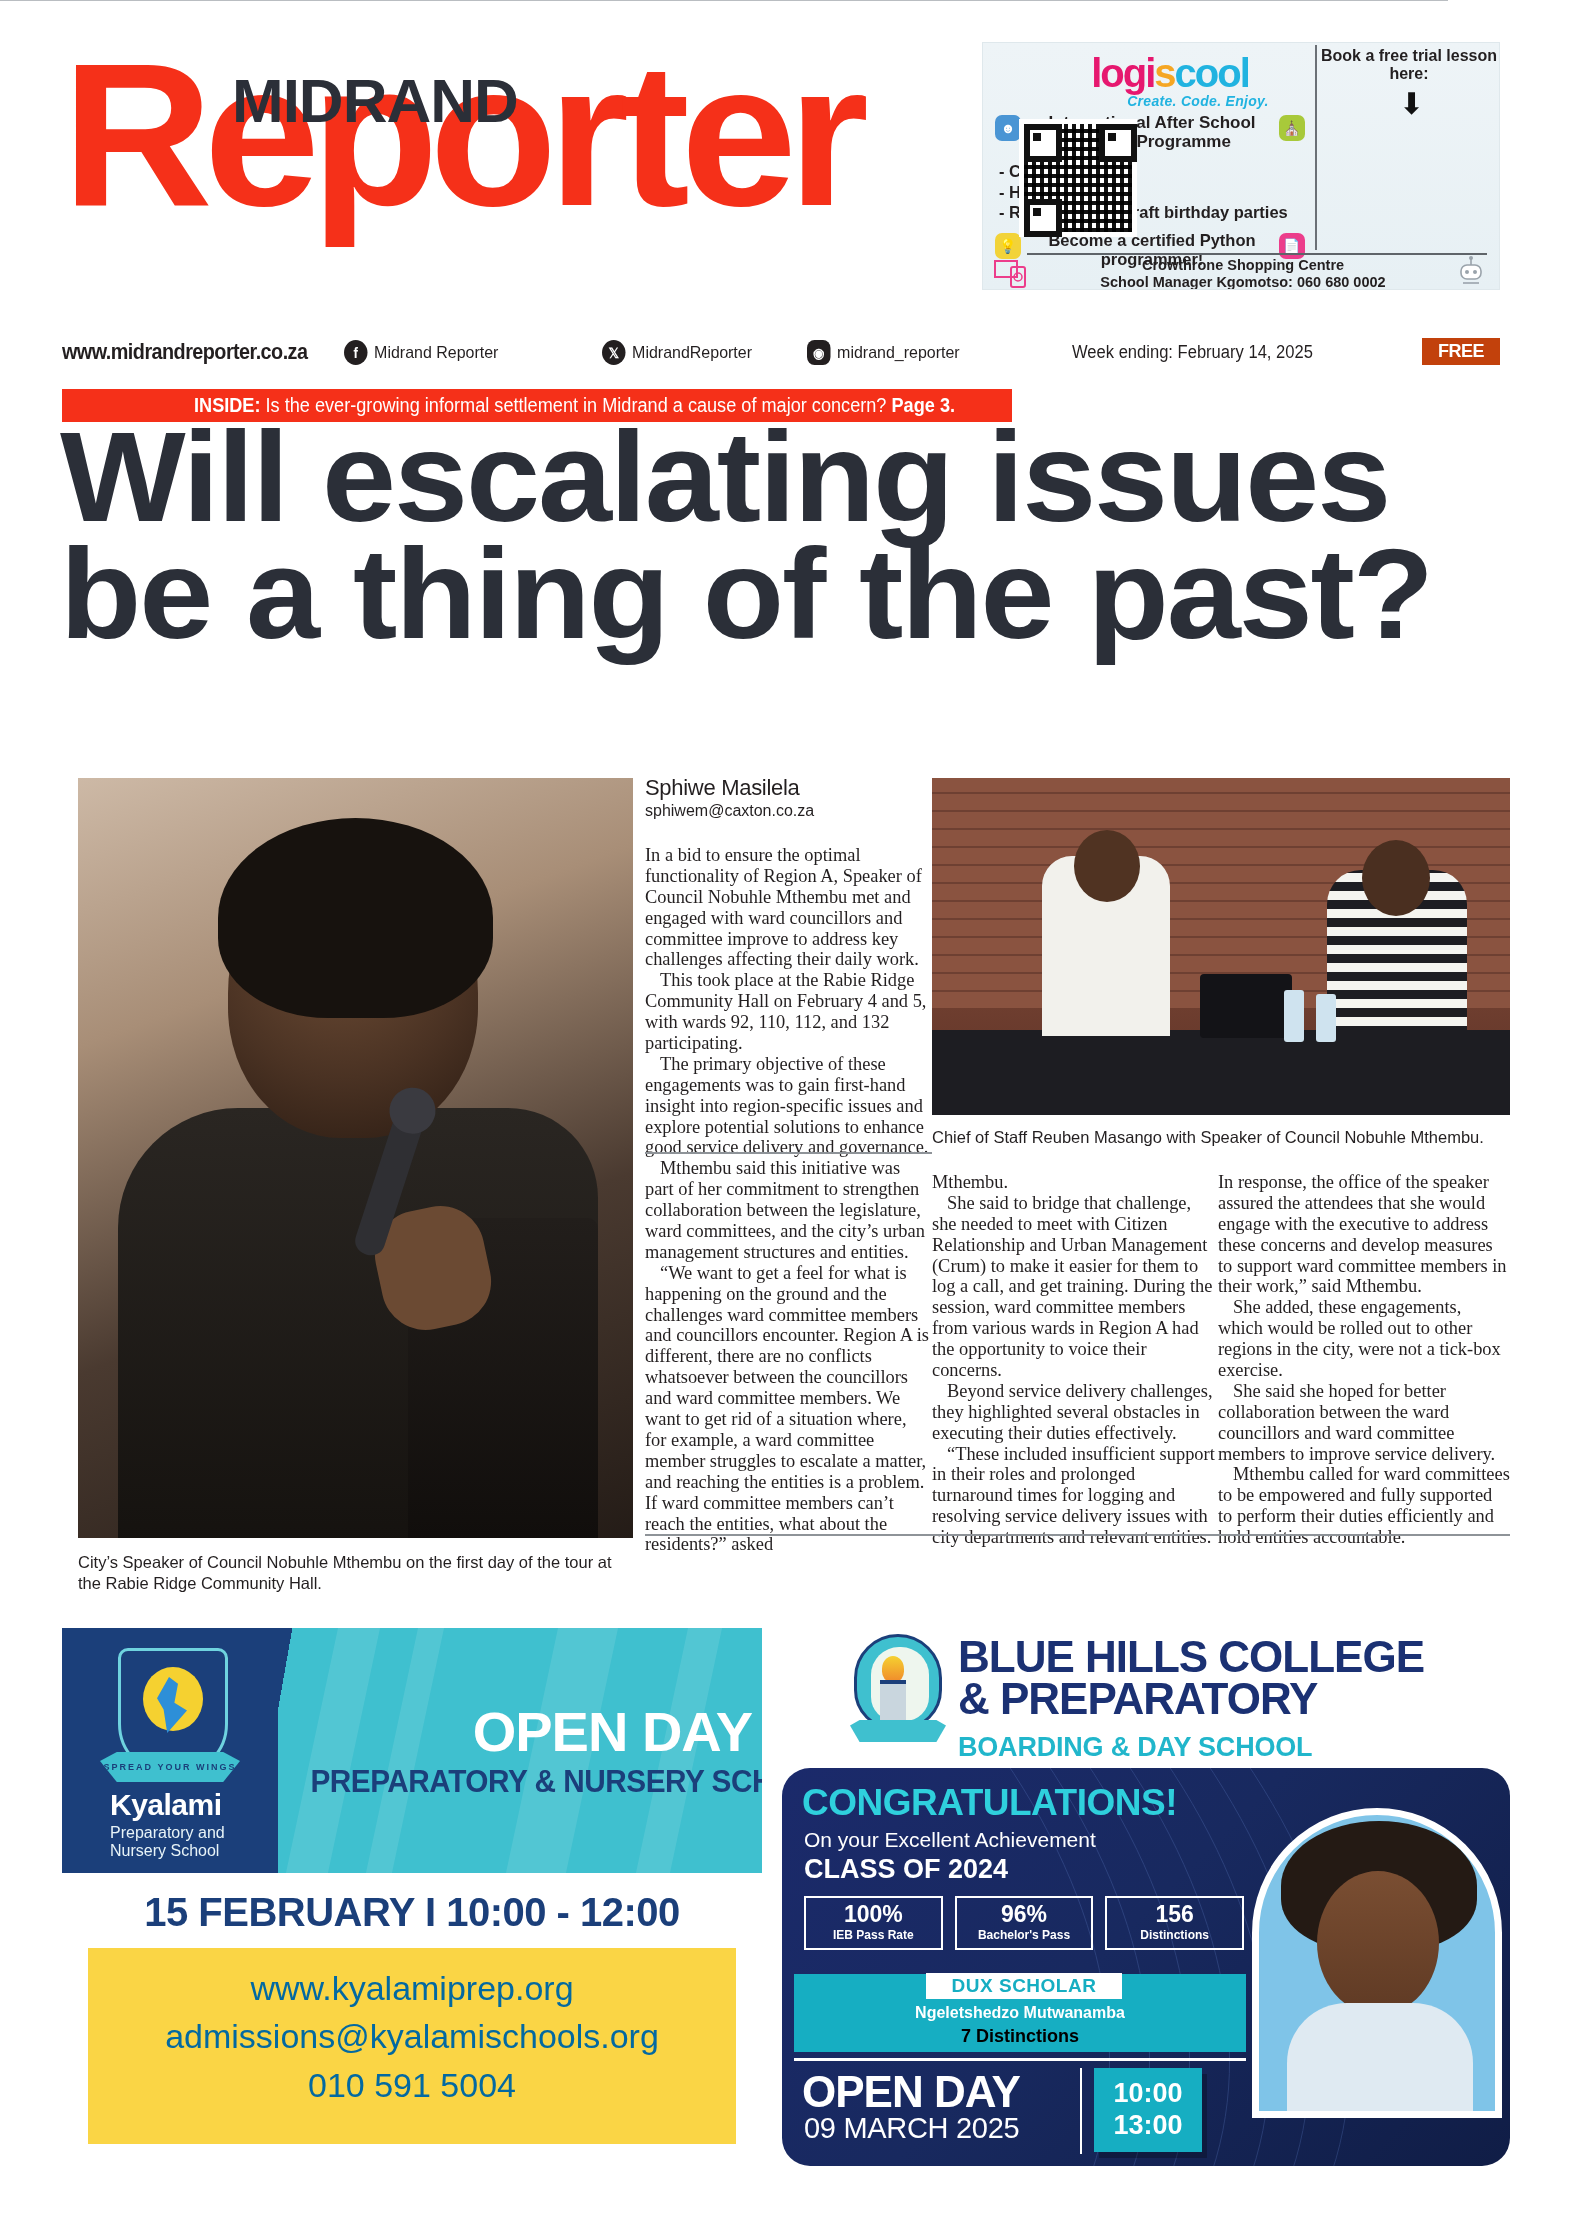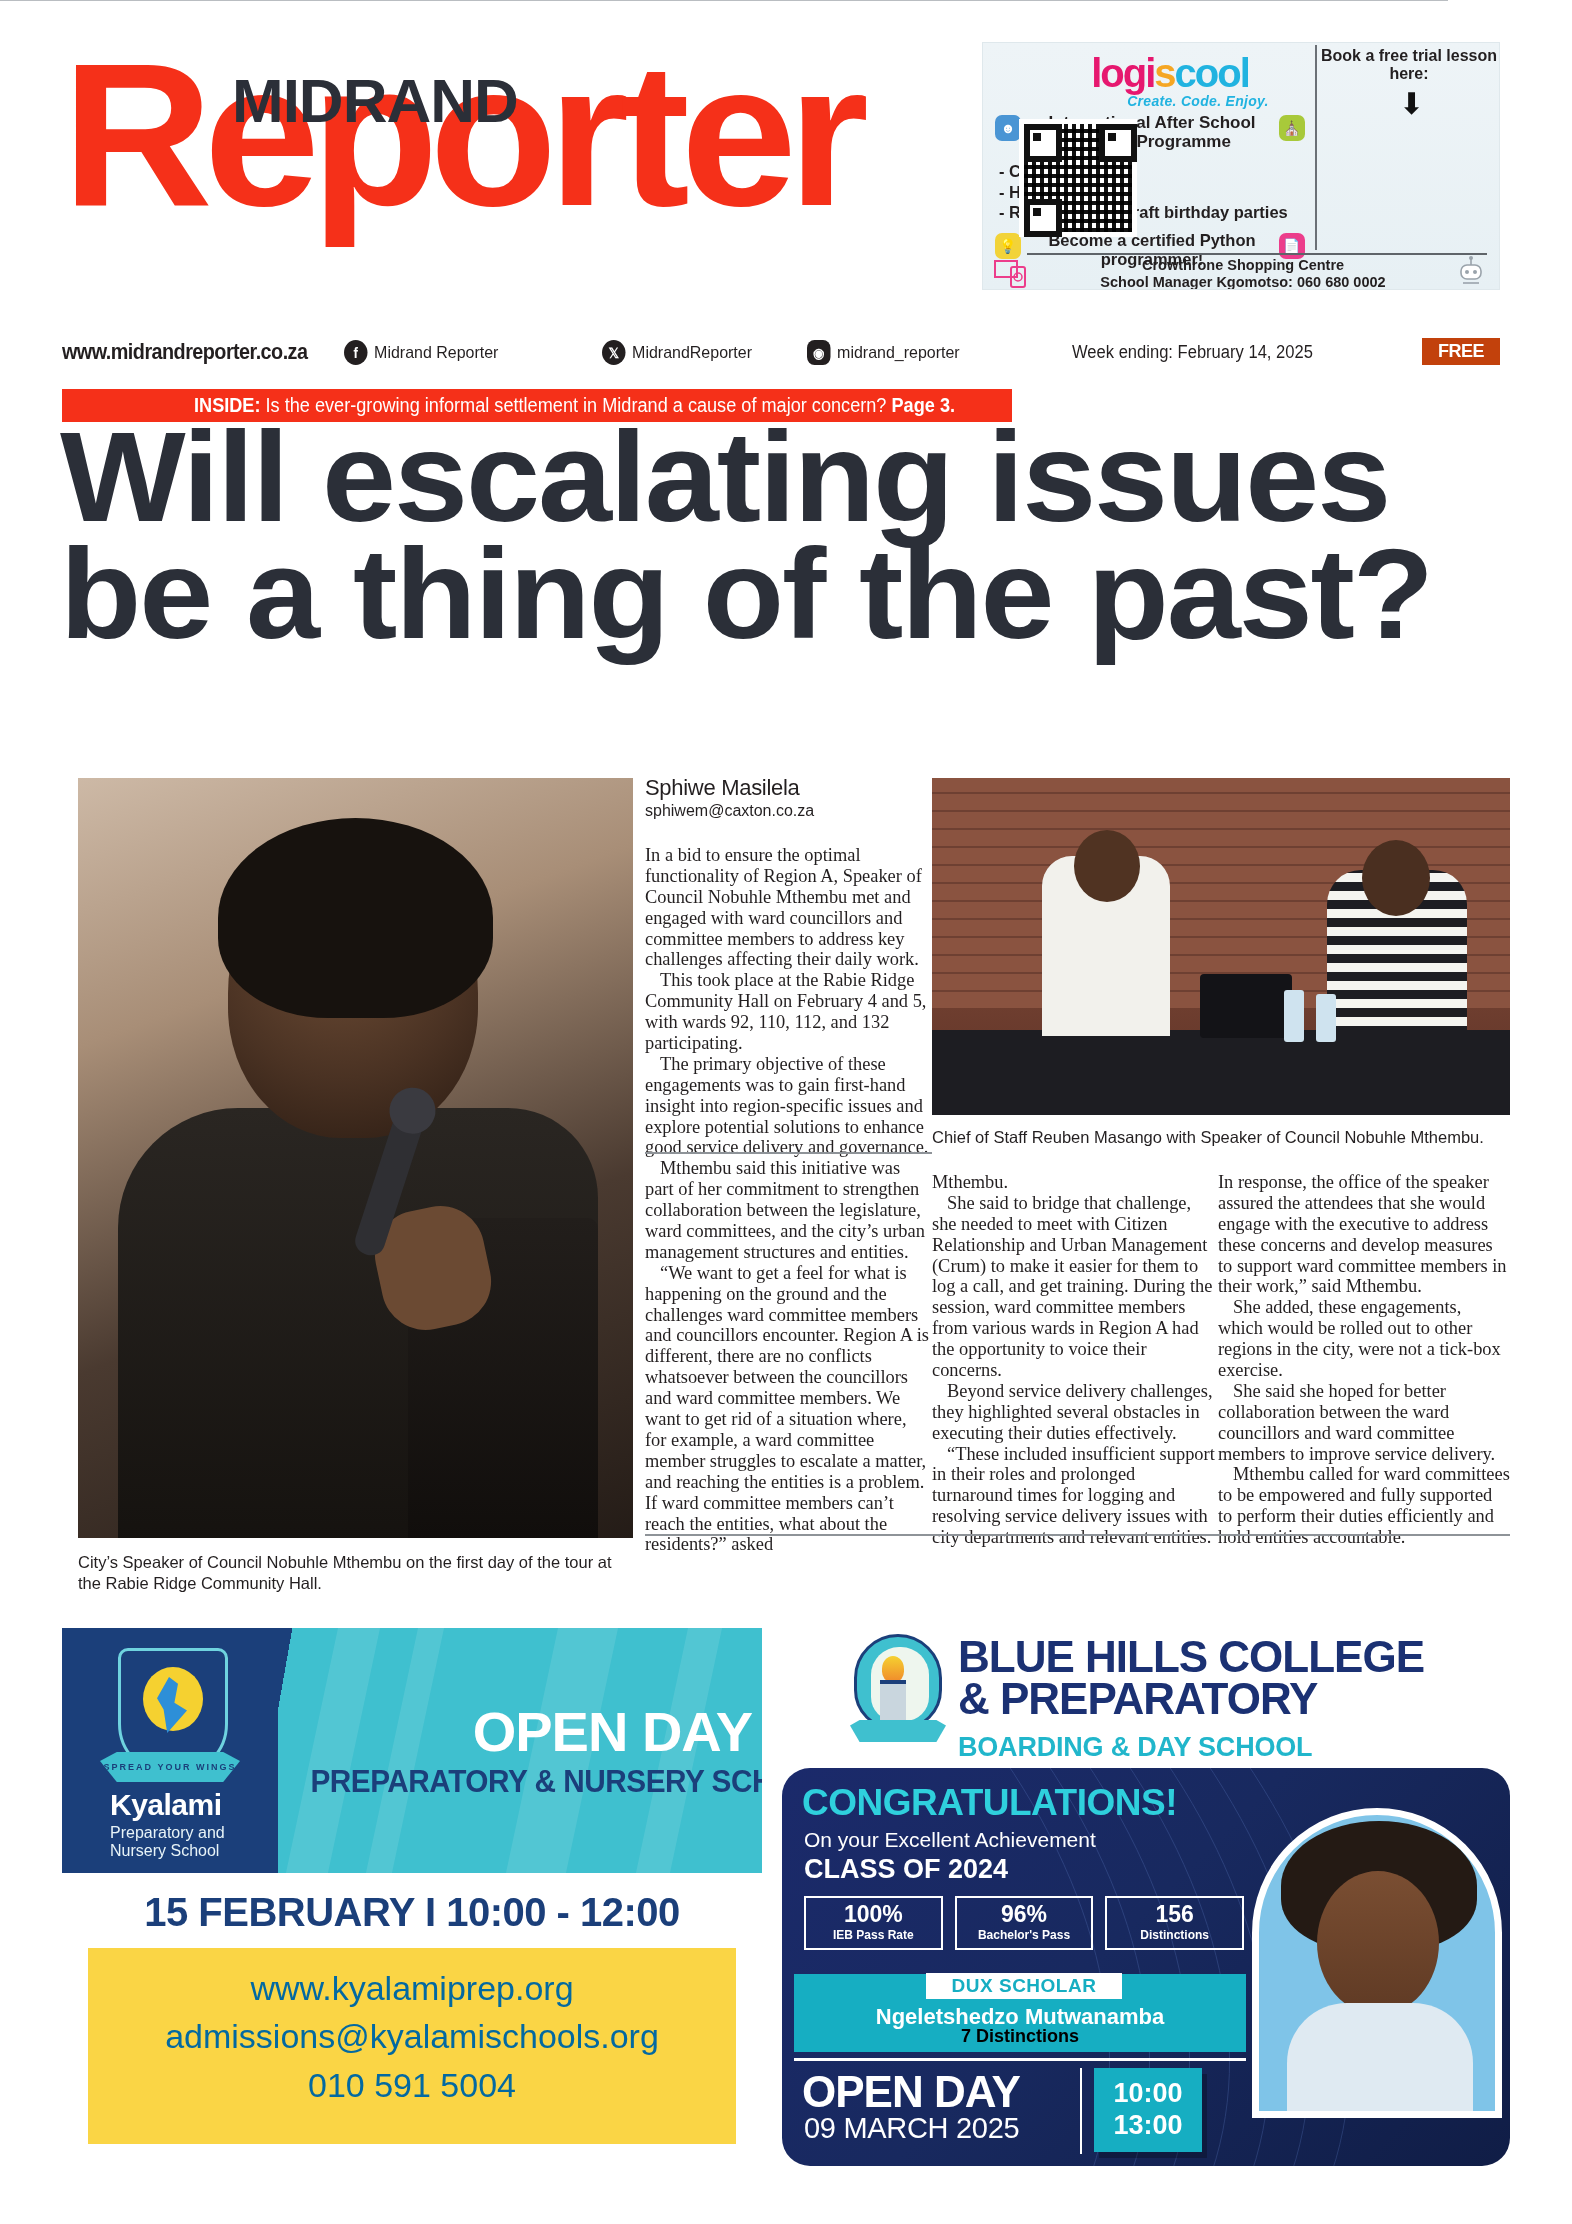--- a/index.html
+++ b/index.html
@@ -218,21 +218,21 @@
   .bh-congrats{position:absolute;left:20px;top:14px;color:#2fd0dd;font-weight:700;font-size:37px;letter-spacing:-0.5px;}
   .bh-ach{position:absolute;left:22px;top:60px;color:#fff;font-size:21px;}
   .bh-class{position:absolute;left:22px;top:86px;color:#fff;font-weight:700;font-size:27px;}
   .bh-stats{position:absolute;left:22px;top:128px;width:440px;display:flex;gap:12px;}
   .bh-stat{flex:1;border:2px solid #fff;padding:5px 0 6px;text-align:center;color:#fff;}
   .bh-stat .v{font-weight:700;font-size:23px;line-height:1;}
   .bh-stat .l{font-size:12px;font-weight:700;margin-top:2px;}
   .bh-dux{position:absolute;left:12px;top:206px;width:452px;height:78px;background:#16aec2;text-align:center;}
   .bh-duxlabel{position:absolute;left:132px;top:-1px;width:196px;height:26px;background:#fff;color:#16aec2;
                font-weight:700;font-size:19px;line-height:26px;letter-spacing:0.5px;}
-  .bh-duxname{position:absolute;left:0;top:30px;width:452px;color:#fff;font-weight:700;font-size:22px;}
+  .bh-duxname{position:absolute;left:0;top:30px;width:452px;color:#fff;font-weight:700;font-size:16px;}
   .bh-duxdist{position:absolute;left:0;top:52px;width:452px;color:#000000;font-weight:700;font-size:18px;}
   .bh-hr{position:absolute;left:12px;top:290px;width:452px;height:3px;background:#fff;}
   .bh-openday{position:absolute;left:20px;top:302px;color:#fff;font-weight:700;font-size:44px;letter-spacing:-1px;line-height:1;}
   .bh-odate{position:absolute;left:22px;top:344px;color:#fff;font-size:29px;letter-spacing:-0.3px;}
   .bh-times{position:absolute;left:312px;top:300px;width:108px;height:84px;background:#16aec2;
             color:#fff;font-weight:700;font-size:27px;line-height:1.18;display:flex;flex-direction:column;
             align-items:center;justify-content:center;box-shadow:5px 6px 0 rgba(0,0,0,0.25);}
   .bh-divline{position:absolute;left:298px;top:300px;width:2px;height:86px;background:#fff;}
   .bh-photo{position:absolute;left:470px;top:40px;width:250px;height:310px;border-radius:125px 125px 0 0;
             background:#7fc4e8;border:7px solid #fff;overflow:hidden;box-sizing:border-box;}
@@ -359,21 +359,21 @@
       <div class="pr-b2"></div>
   </div>
   <div class="cap-right">Chief of Staff Reuben Masango with Speaker of Council Nobuhle Mthembu.</div>
 
   <div class="byline">
     <div class="nm">Sphiwe Masilela</div>
     <div class="em">sphiwem@caxton.co.za</div>
   </div>
 
   <div class="col col1">
-      <p class="first">In a bid to ensure the optimal functionality of Region A, Speaker of Council Nobuhle Mthembu met and engaged with ward councillors and committee members to address key challenges affecting their daily work.</p>
+      <p class="first">In a bid to ensure the optimal functionality of Region A, Speaker of Council Nobuhle Mthembu met and engaged with ward councillors and committee improve to address key challenges affecting their daily work.</p>
       <p>This took place at the Rabie Ridge Community Hall on February 4 and 5, with wards 92, 110, 112, and 132 participating.</p>
       <p>The primary objective of these engagements was to gain first-hand insight into region-specific issues and explore potential solutions to enhance good service delivery and governance.</p>
       <p>Mthembu said this initiative was part of her commitment to strengthen collaboration between the legislature, ward committees, and the city’s urban management structures and entities.</p>
       <p>“We want to get a feel for what is happening on the ground and the challenges ward committee members and councillors encounter. Region A is different, there are no conflicts whatsoever between the councillors and ward committee members. We want to get rid of a situation where, for example, a ward committee member struggles to escalate a matter, and reaching the entities is a problem. If ward committee members can’t reach the entities, what about the residents?” asked</p>
     </div>
   <div class="col col2">
       <p class="first">Mthembu.</p>
       <p>She said to bridge that challenge, she needed to meet with Citizen Relationship and Urban Management (Crum) to make it easier for them to log a call, and get training. During the session, ward committee members from various wards in Region A had the opportunity to voice their concerns.</p>
       <p>Beyond service delivery challenges, they highlighted several obstacles in executing their duties effectively.</p>
       <p>“These included insufficient support in their roles and prolonged turnaround times for logging and resolving service delivery issues with city departments and relevant entities.</p>

